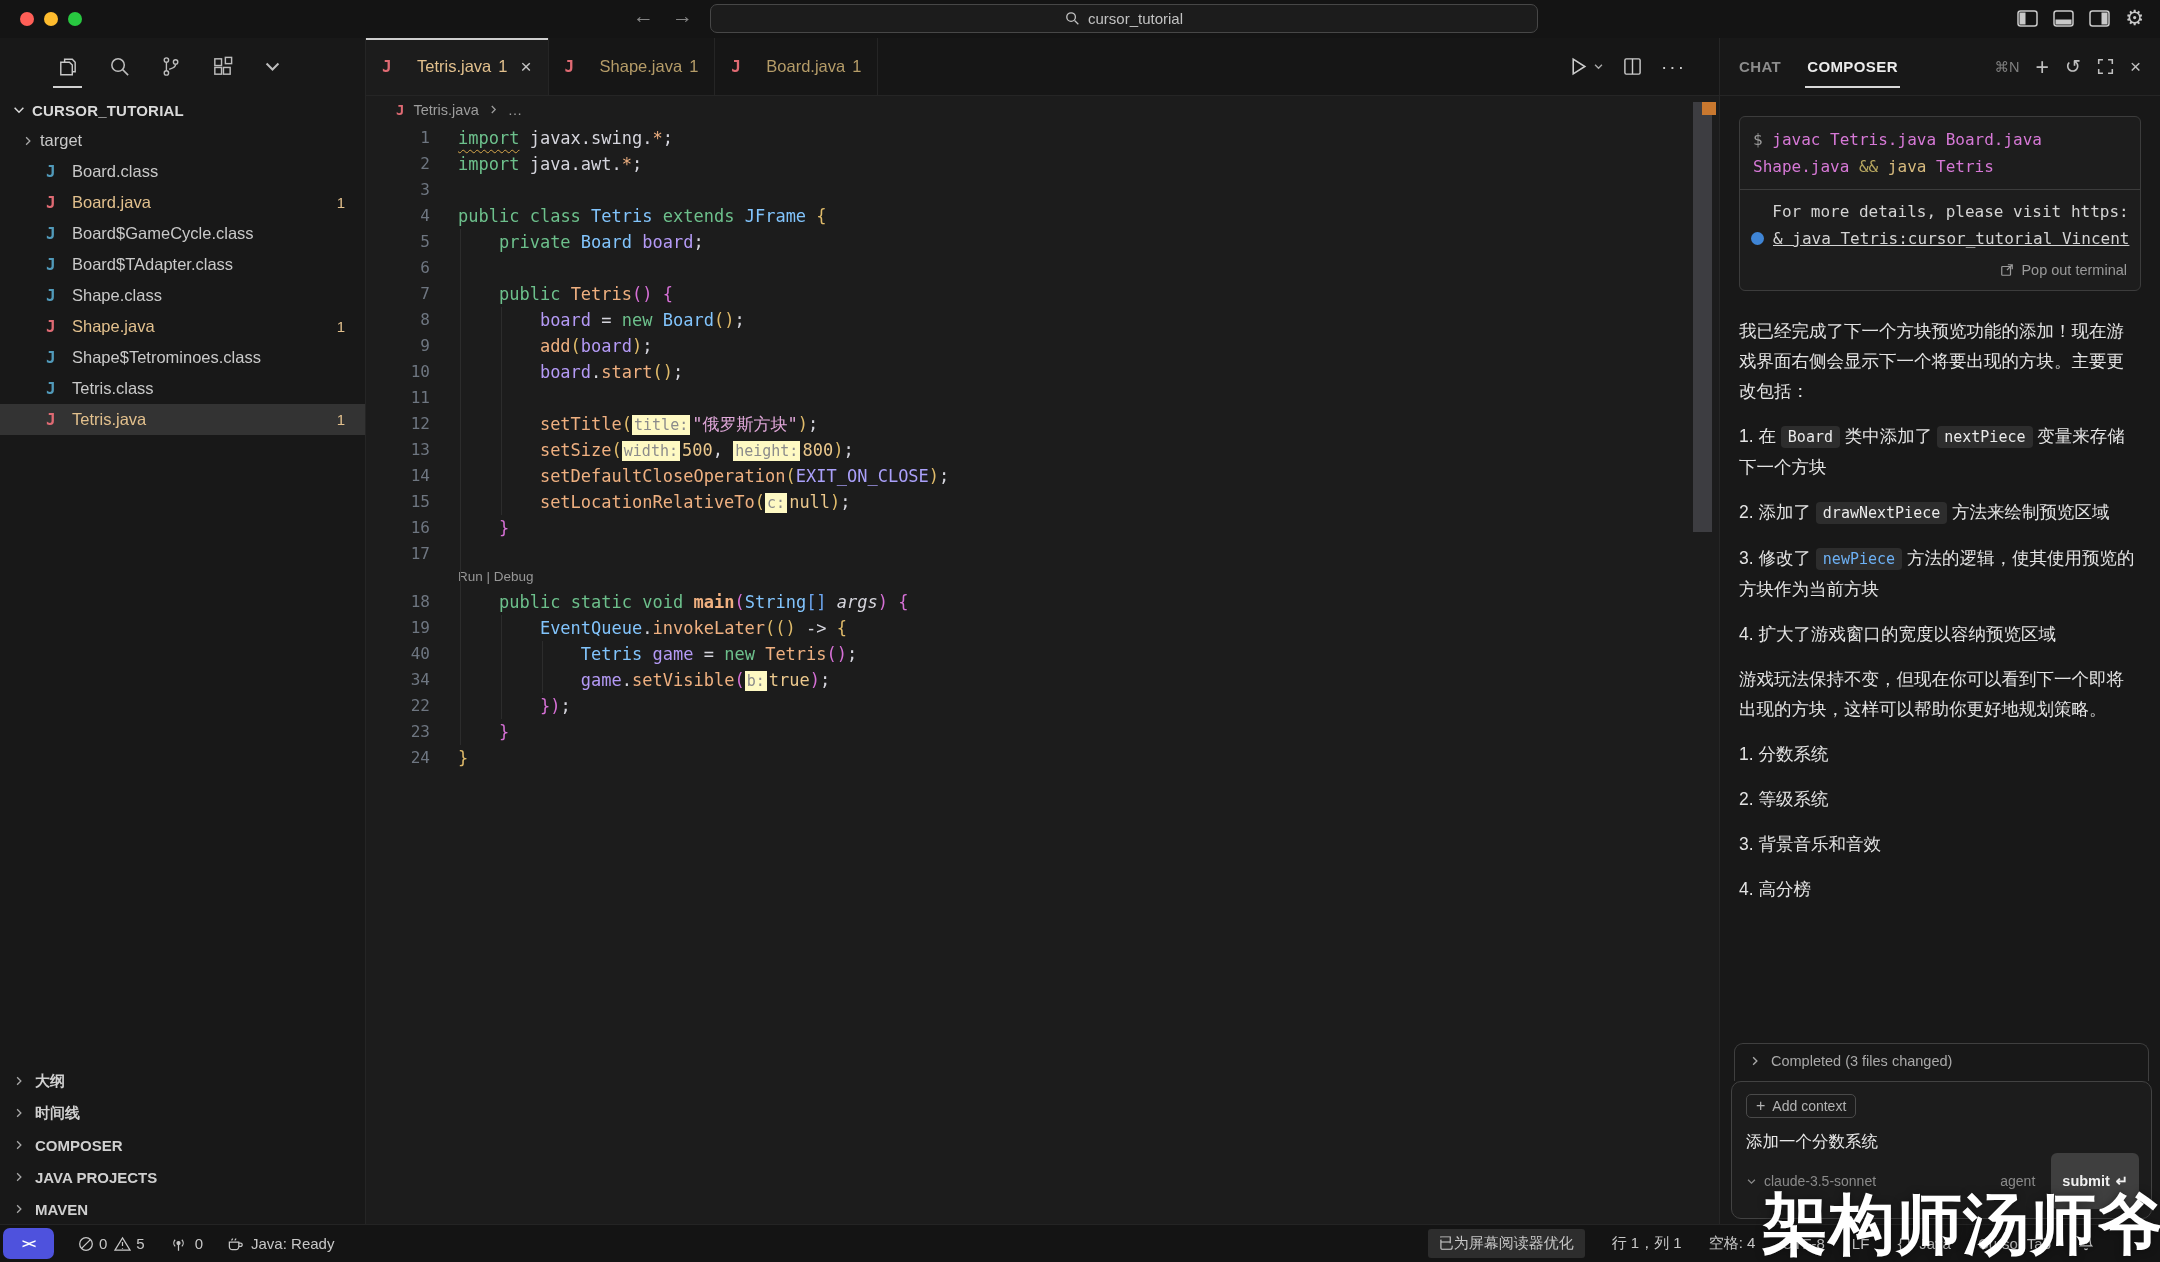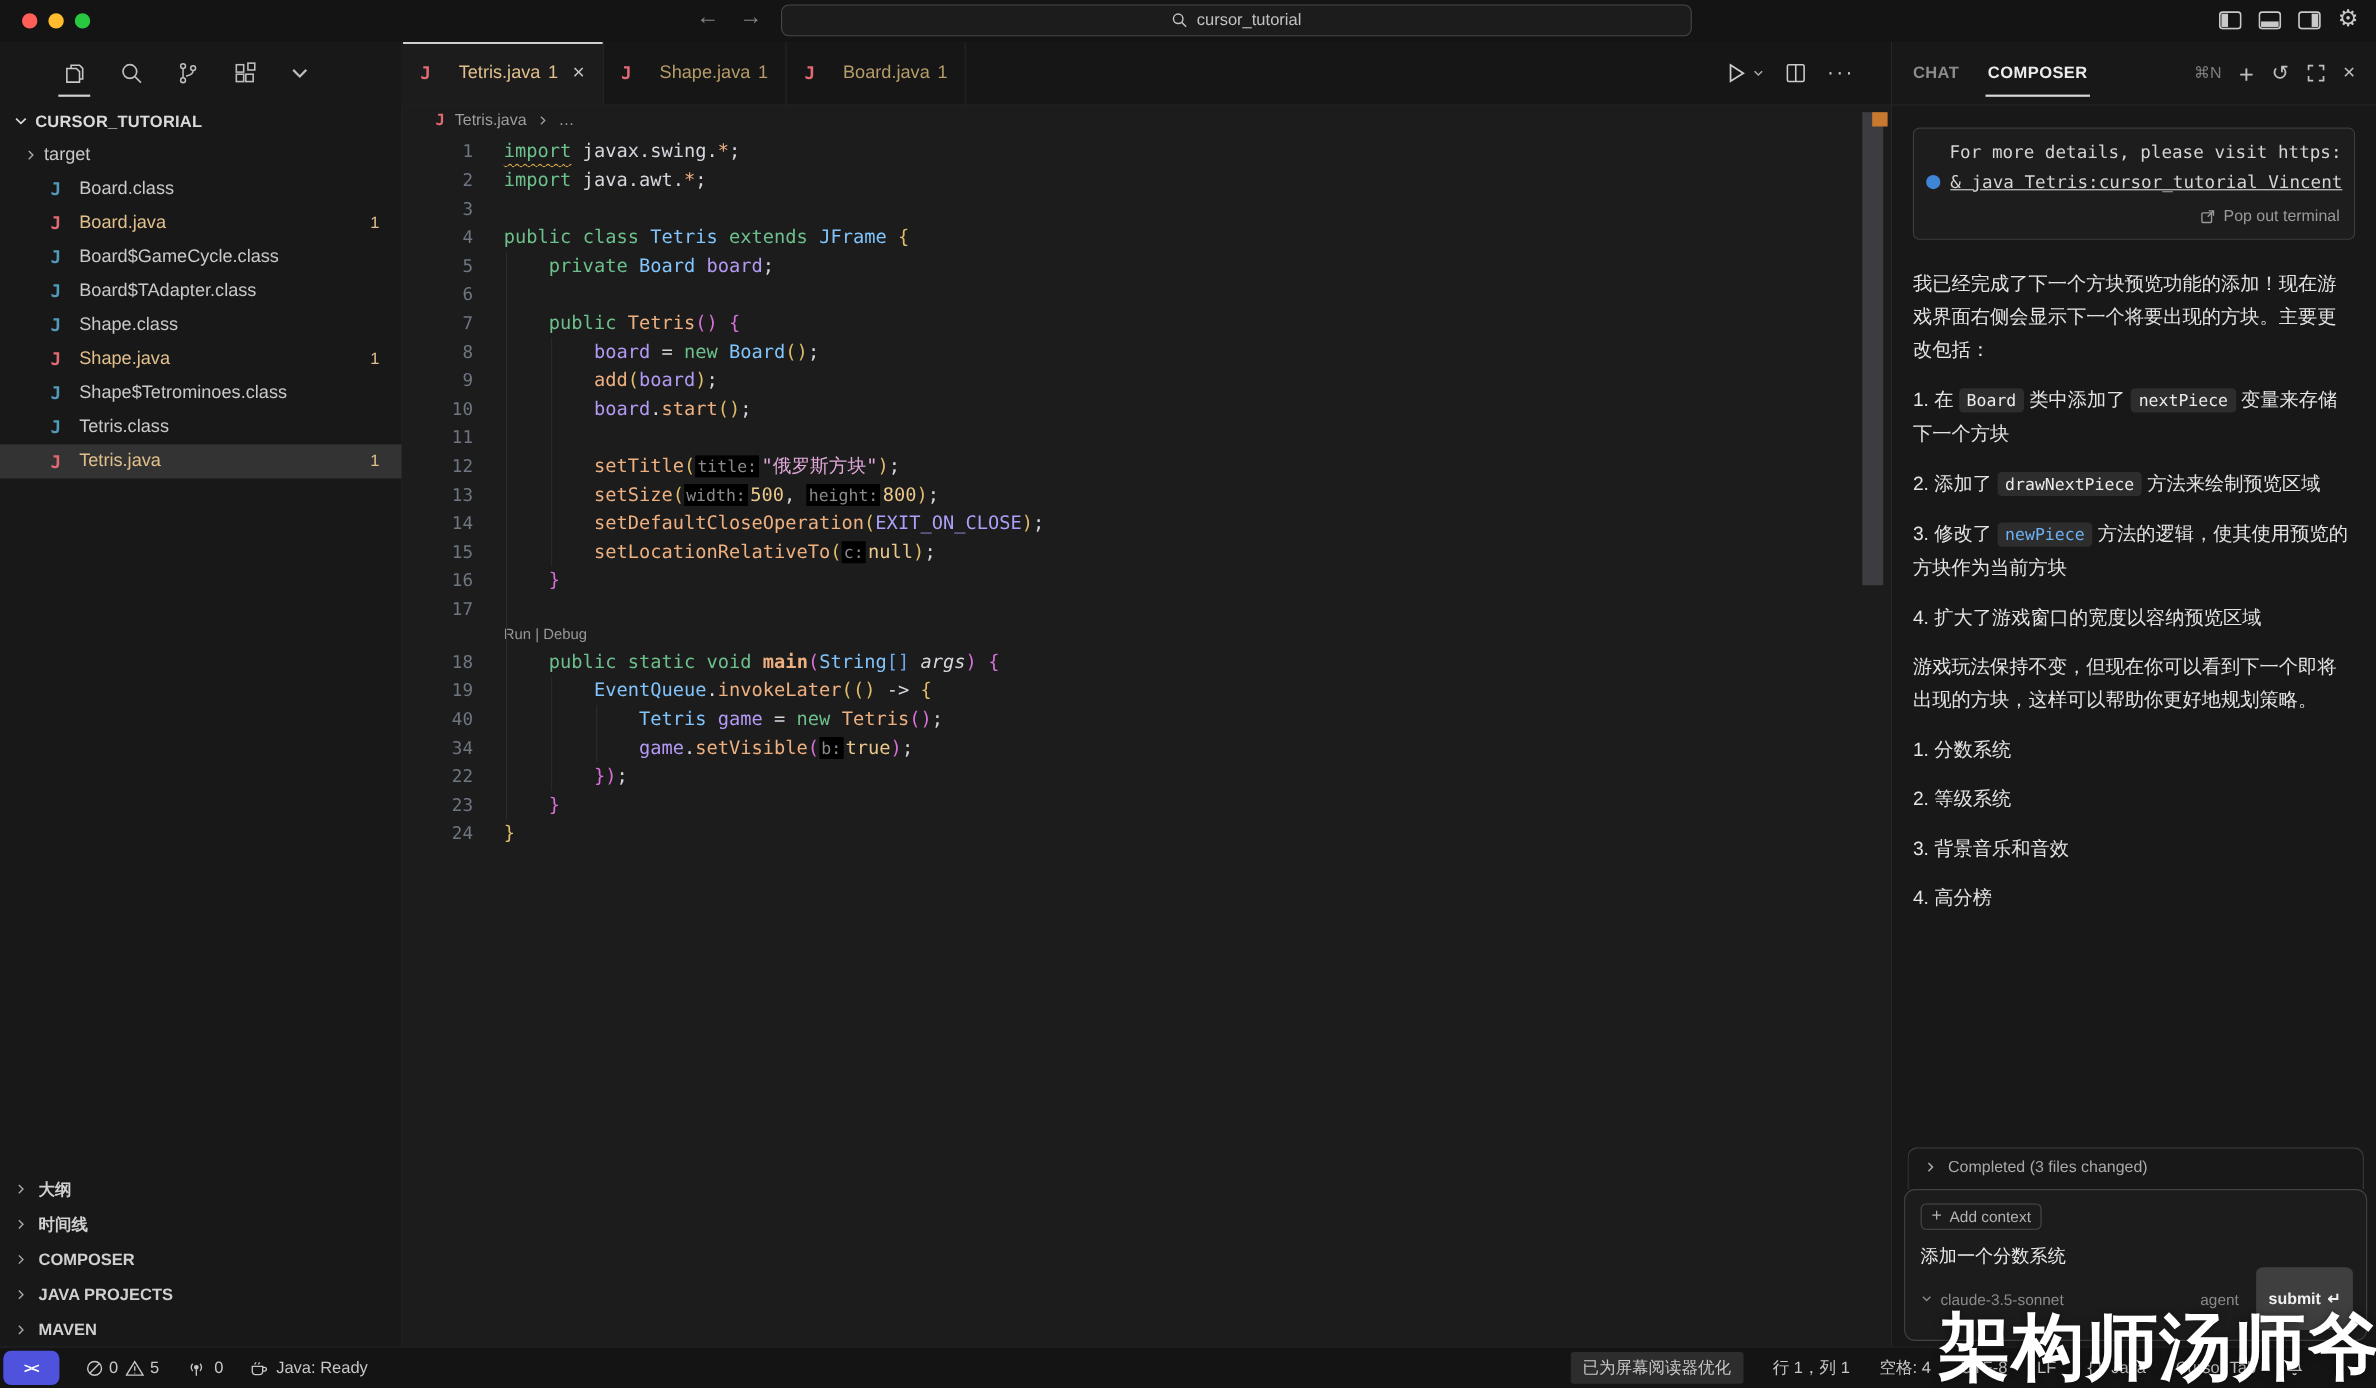--- a/index.html
+++ b/index.html
@@ -59,21 +59,21 @@
       font-family:"Liberation Sans",sans-serif;}
   .guide{position:absolute;width:1px;background:#2c2c2c;}
   .g1{left:94px;top:106px;height:516px}.g2{left:135px;top:184px;height:208px}
   .g3{left:135px;top:492px;height:104px}.g4{left:176px;top:518px;height:52px}
 
   .tk-kw{color:#6dc08c}.tk-kw-warn{color:#6dc08c;text-decoration:underline wavy #d7a74c;text-decoration-thickness:1px;text-underline-offset:5px;}
   .tk-type{color:#82c4fc}.tk-fn{color:#efb080}.tk-fnb{color:#efb080;font-weight:700}
   .tk-var{color:#b49af5}.tk-num{color:#ebc88d}.tk-str{color:#e1a8da}.tk-const{color:#aaa0fa}
   .tk-pln,.tk-pun{color:#d5d5dd}.tk-param{color:#d6d6dd;font-style:italic}
   .tk-b1{color:#e0bb6a}.tk-b2{color:#d670d6}.tk-b3{color:#6ca6f0}
-  .tk-inlay{background:#000000;color:#8b8b8b;border-radius:0;padding:1px 2px;margin-right:2px;font-size:15px;}
+  .tk-inlay{background:#fef9c3;color:#8b8b8b;border-radius:0;padding:1px 2px;margin-right:2px;font-size:15px;}
 
   .vscrollbar{position:absolute;right:8px;top:64px;width:19px;height:430px;background:#3d3d41;}
   .scroll-marker{position:absolute;right:4px;top:64px;width:14px;height:13px;background:#c9782f;}
 
   
   .chat{position:absolute;right:0;top:38px;width:440px;bottom:37px;background:#181818;border-left:1px solid #262626;}
   .chat-header{height:57px;border-bottom:1px solid #252525;display:flex;align-items:center;padding:0 19px;gap:26px;}
   .chat-tab{font-size:15px;font-weight:700;color:#8c8c8c;letter-spacing:.4px;position:relative;}
   .chat-tab.active{color:#ececec;}
   .chat-tab.active::after{content:"";position:absolute;left:-2px;right:-2px;bottom:-13px;height:2px;background:#d8d8d8;}
@@ -480,20 +480,21 @@
           <svg width="17" height="17" viewBox="0 0 20 20" fill="none" stroke="#c0c0c0" stroke-width="1.8">
               <path d="M7 2H2v5M13 2h5v5M2 13v5h5M18 13v5h-5"></path>
             </svg>
         </span>
         <span class="close-x">×</span>
       </span>
     </div>
 
     <div class="chat-body">
       <div class="terminal-card">
+        <div class="term-cmd" id="terminal-cmd"><span class="tseg-dim">$ </span><span class="tseg-pink">javac Tetris.java Board.java Shape.java</span><span class="tseg-yellow"> &amp;&amp; </span><span class="tseg-orange">java</span><span class="tseg-pink"> Tetris</span></div>
         <div class="term-out" id="terminal-out"><div><span>  For more details, please visit https:</span></div><div class="dotline"><span class="term-dot"></span><span>&amp; java Tetris:cursor_tutorial Vincent</span></div></div>
         <div class="term-foot">
           <svg width="14" height="14" viewBox="0 0 16 16" fill="none" stroke="#9a9a9a" stroke-width="1.4">
               <rect x="2" y="4" width="10" height="10" rx="1"></rect>
               <path d="M9 2h5v5M14 2L8 8"></path>
             </svg>
           <span>Pop out terminal</span>
         </div>
       </div>
       <div class="msg" id="chat-blocks">

